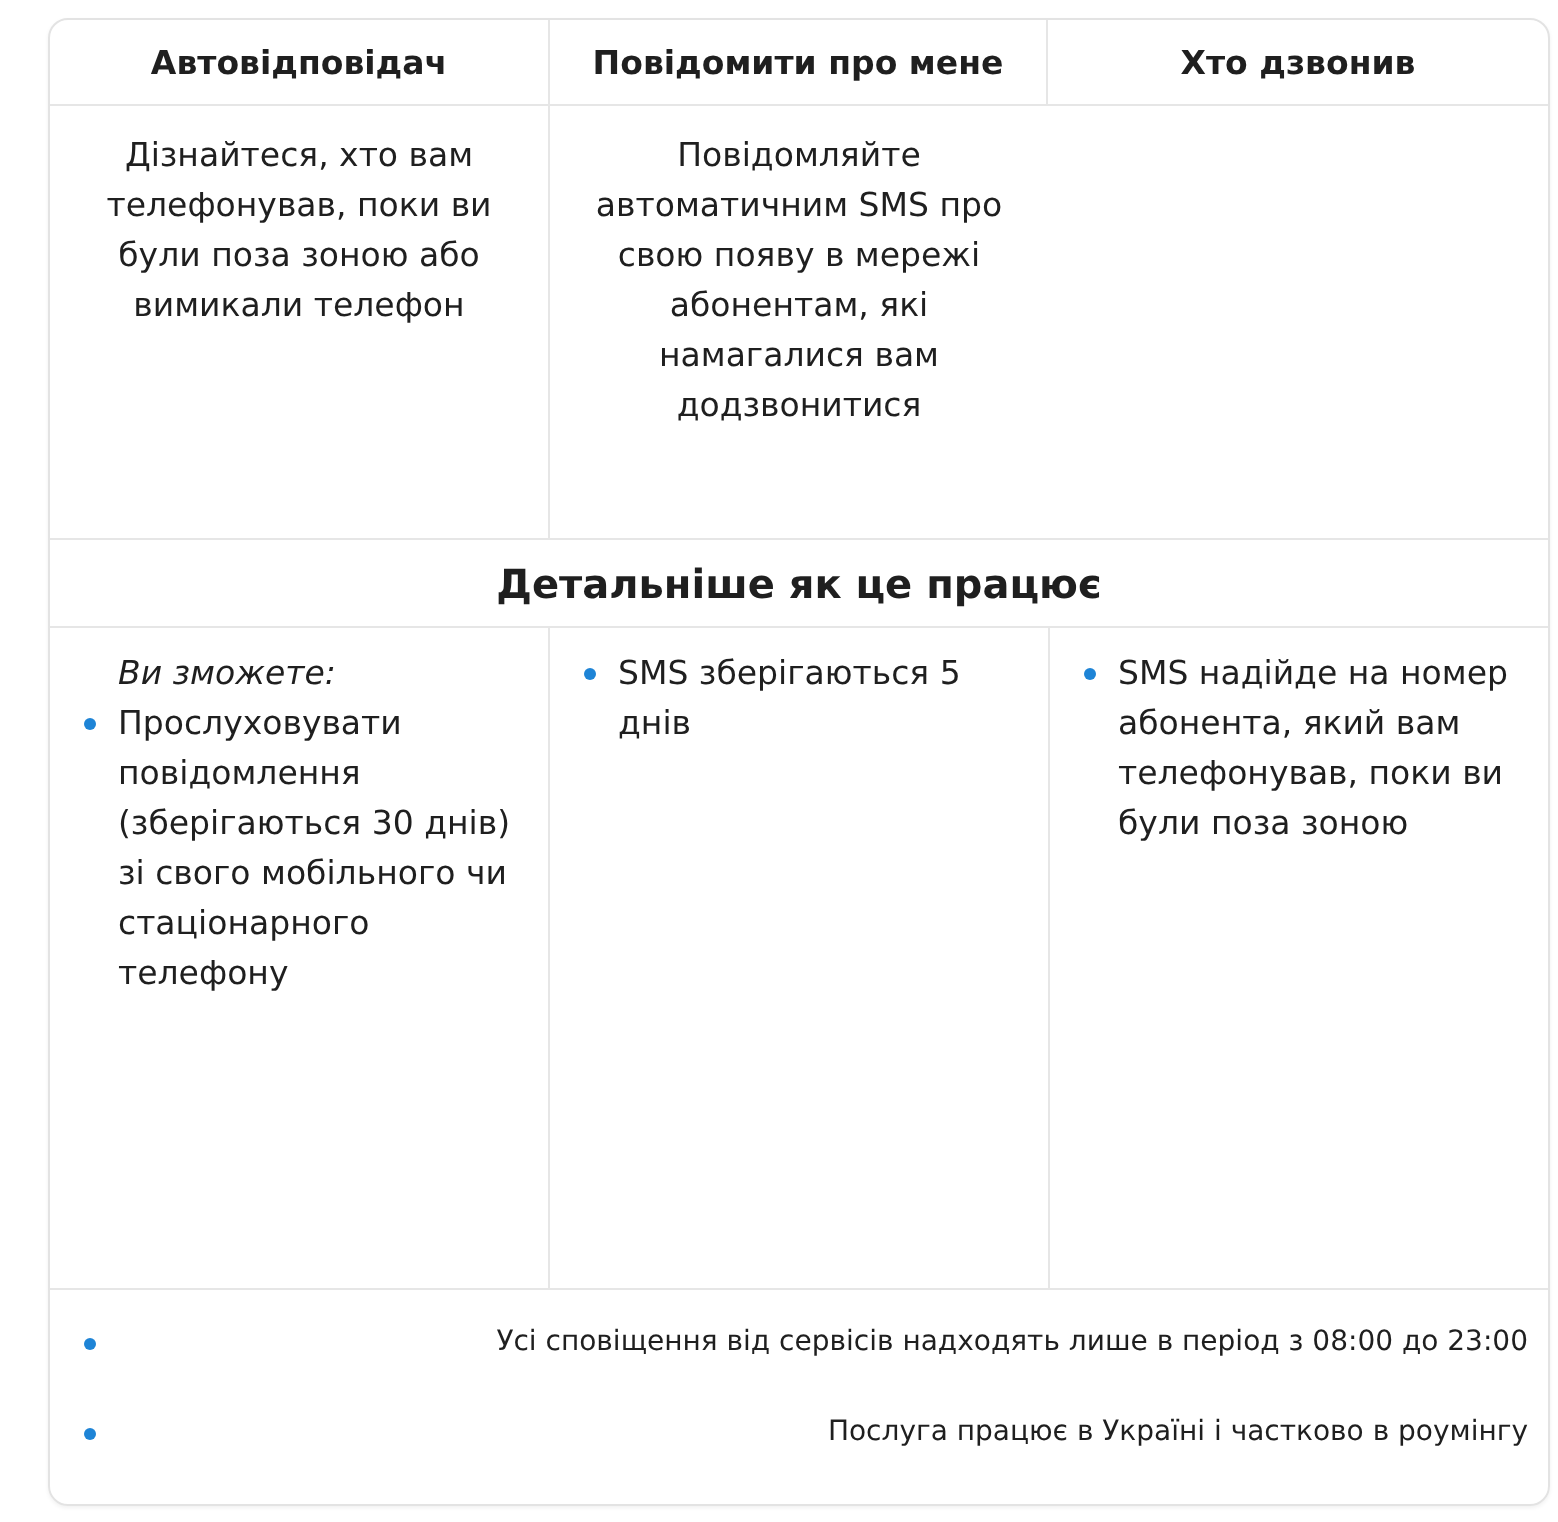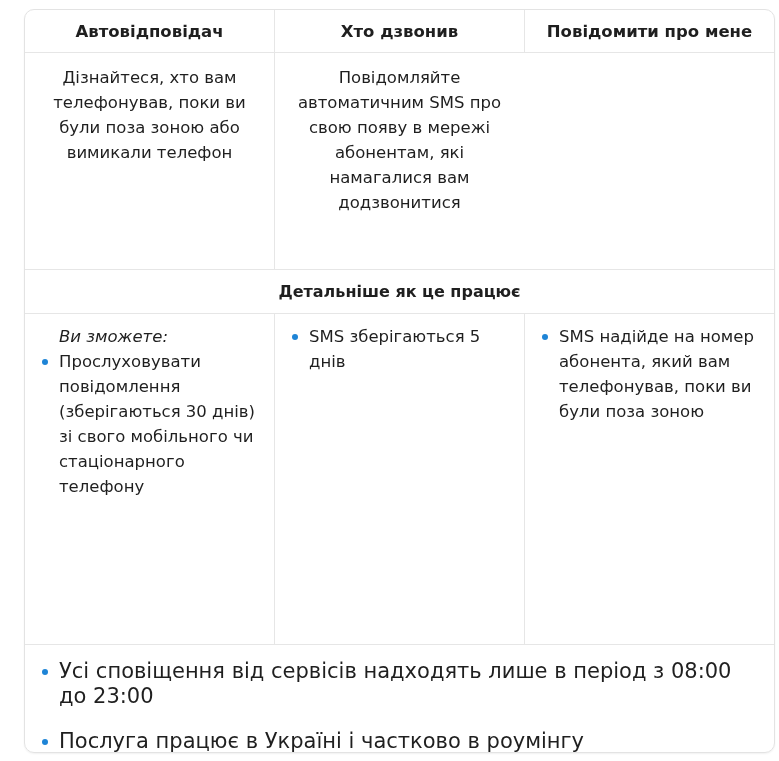--- a/index.html
+++ b/index.html
@@ -10,38 +10,38 @@
     box-shadow: 0 1px 2px rgba(0,0,0,0.06);
   }
   .row { display: flex; border-bottom: 1px solid #e6e6e6; box-sizing: border-box; }
   .cell { box-sizing: border-box; border-right: 1px solid #e6e6e6; }
   .cell:last-child { border-right: none; }
   .c1 { width: 250px; } .c2 { width: 250px; } .c3 { width: 249px; }
   .head { height: 43px; }
   .head .cell { display: flex; align-items: center; justify-content: center; font-weight: bold; font-size: 16.5px; }
   .desc { height: 217px; }
   .desc .cell { text-align: center; font-size: 16.5px; line-height: 25px; padding: 12px 20px 0 20px; }
-  .sub { height: 44px; display: flex; align-items: center; justify-content: center; font-weight: bold; font-size: 16px; }
+  .sub { height: 44px; display: flex; align-items: center; justify-content: center; font-weight: bold; font-size: 20px; }
   .details { height: 331px; }
   .details .cell { padding: 10px 10px 0 12px; font-size: 16.5px; line-height: 25px; }
   .intro { padding-left: 22px; font-style: italic; }
   ul { list-style: none; margin: 0; padding: 0; }
   li { position: relative; padding-left: 22px; margin-bottom: 19px; }
   li::before { content: ""; position: absolute; left: 5px; top: 10px; width: 6px; height: 6px; border-radius: 50%; background: #1e84d6; }
-  .footer { padding: 14px 10px 0 12px; font-size: 21px; line-height: 25px; border-bottom: none; }
+  .footer { padding: 14px 10px 0 12px; font-size: 14px; line-height: 25px; border-bottom: none; text-align: right; }
   .footer li { margin-bottom: 20px; }
 </style>
 </head>
 <body>
 
 <div class="card">
   <div class="row head">
     <div class="cell c1">Автовідповідач</div>
+    <div class="cell c3">Повідомити про мене</div>
     <div class="cell c2">Хто дзвонив</div>
-    <div class="cell c3">Повідомити про мене</div>
   </div>
 
   <div class="row desc">
     <div class="cell c2">Дізнайтеся, хто вам телефонував, поки ви були поза зоною або вимикали телефон</div>
     <div class="cell c3">Повідомляйте автоматичним SMS про свою появу в мережі абонентам, які намагалися вам додзвонитися</div>
   </div>
 
   <div class="row sub">Детальніше як це працює</div>
 
   <div class="row details">

